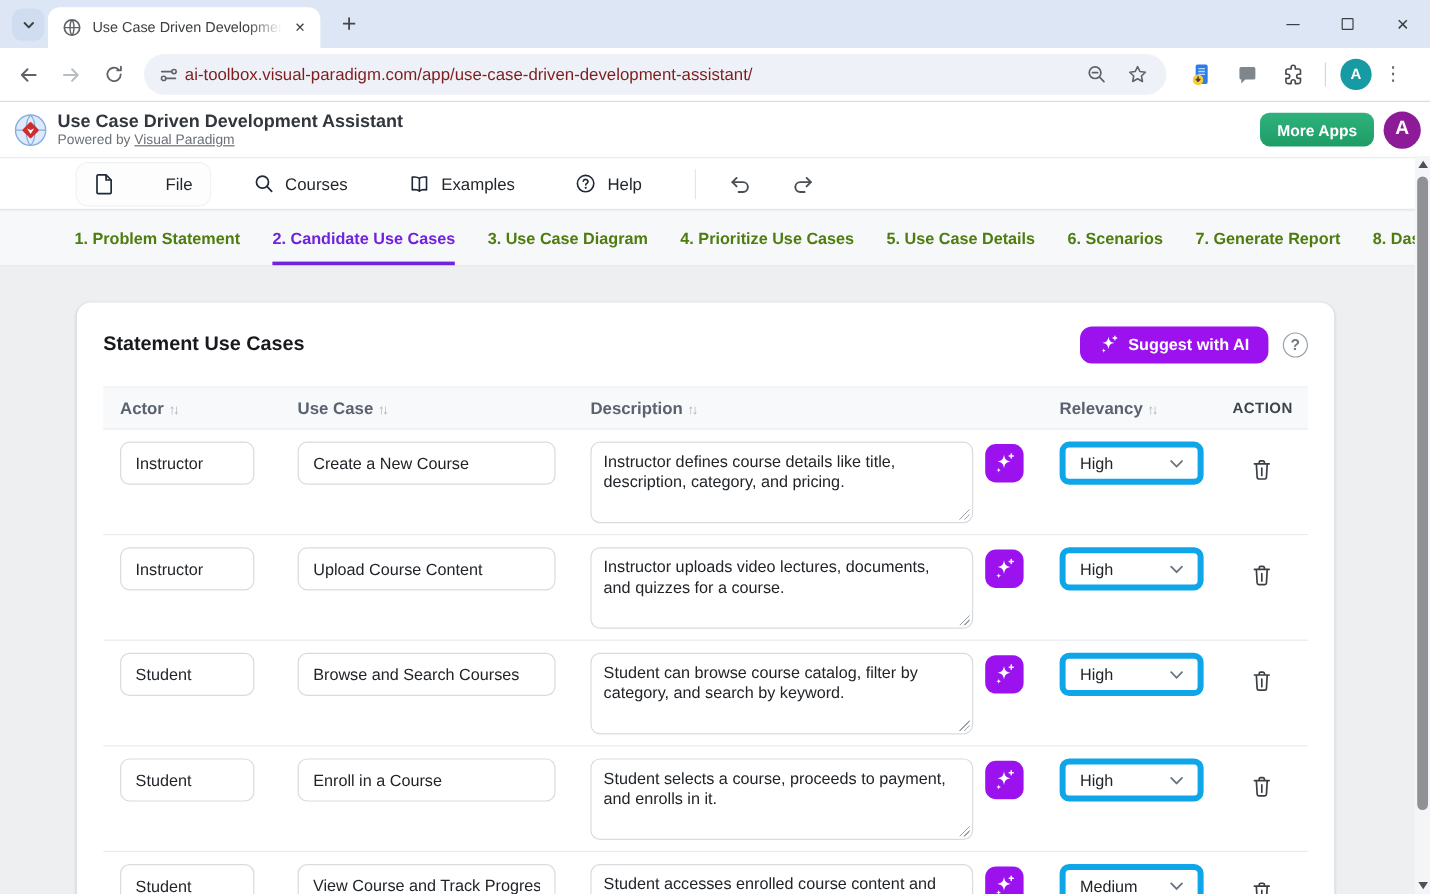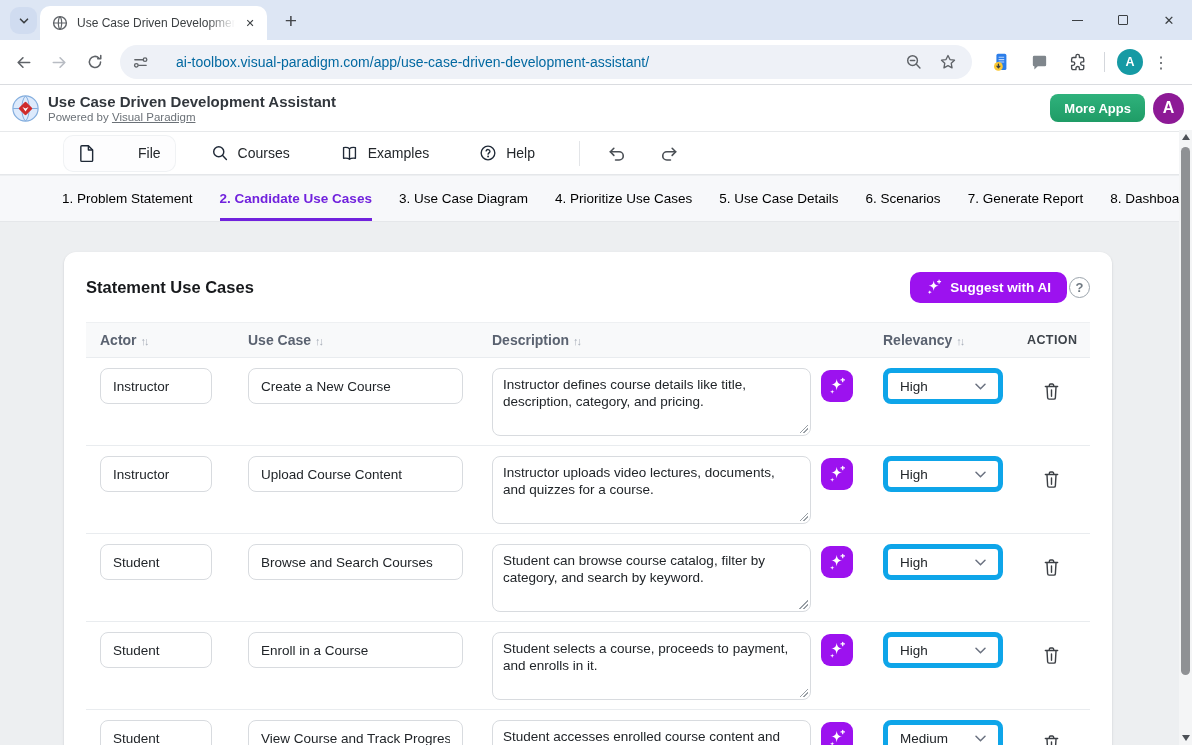--- a/index.html
+++ b/index.html
@@ -25,21 +25,21 @@
   .win-min-glyph { width:11px; height:0; border-top:1.4px solid #3c4043; display:block; }
   .win-max-glyph { width:10px; height:10px; border:1.3px solid #3c4043; border-radius:1px; display:block; }
   .win-close-glyph { font-size:13px; line-height:1; }
 
   .toolbar { position:absolute; left:0; top:40px; width:1192px; height:45px; background:#fff;
       border-bottom:1px solid #dadce0; display:flex; align-items:center; }
   .nav-icon { width:34px; height:34px; border-radius:50%; display:flex; align-items:center; justify-content:center; flex:0 0 auto; }
   .nav-back { margin-left:6px; } .nav-fwd { margin-left:2px; } .nav-reload { margin-left:2px; }
   .omnibox { margin-left:8px; width:852px; height:34px; background:#eef1f7; border-radius:17px;
       display:flex; align-items:center; padding:0 10px 0 12px; }
-  .omni-url { font-size:14px; color:#0369a1; margin-left:27px; white-space:nowrap; overflow:hidden; flex:1; }
+  .omni-url { font-size:14px; color:#7f1d1d; margin-left:5px; white-space:nowrap; overflow:hidden; flex:1; }
   .omni-right { display:flex; align-items:center; gap:6px; }
   .tb-right { display:flex; align-items:center; margin-left:14px; gap:8px; }
   .tb-sep { width:1px; height:20px; background:#d4d7dc; margin:0 4px; }
   .chrome-avatar { width:26px; height:26px; border-radius:50%; background:#169aa4; color:#fff; font-size:12.5px;
       font-weight:700; display:flex; align-items:center; justify-content:center; }
   .kebab { font-size:16px; color:#5f6368; letter-spacing:0; width:20px; text-align:center; }
 
   
   .app-header { position:absolute; left:0; top:85px; width:1192px; height:47px; background:#fff;
       border-bottom:1px solid #e7e9eb; display:flex; align-items:center; }
@@ -59,31 +59,31 @@
       border-bottom:1px solid #e5e7ea; display:flex; align-items:center; padding-left:64px; }
   .menu-item { display:flex; align-items:center; gap:9px; font-size:14px; color:#23272b; padding:8px 14px; border-radius:9px; }
   .menu-item + .menu-item { margin-left:22px; }
   .menu-item.chip { background:#fdfdfe; box-shadow:0 0 0 1px #f0f2f4;gap:43px; }
   .menu-sep { width:1px; height:25px; background:#e3e5e8; margin:0 26px 0 30px; }
   .undo-redo { display:flex; align-items:center; gap:32px; }
 
   
   .steps { position:absolute; left:0; top:176px; width:1192px; height:46px; background:#f7f8fa;
       border-bottom:1px solid #e5e7ea; display:flex; align-items:stretch; padding-left:62px; gap:27px; }
-  .step { display:flex; align-items:center; font-size:13.5px; color:#000000; font-weight:400;
+  .step { display:flex; align-items:center; font-size:13.5px; color:#4d7c0f; font-weight:700;
       border-bottom:3px solid transparent; padding-top:3px; white-space:nowrap; }
   .step.active { color:#7122dd; border-bottom-color:#7122dd; font-weight:600; }
 
   
   .content { position:absolute; left:0; top:222px; width:1192px; height:523px; background:#edeff1; overflow:hidden; }
   .card { position:absolute; left:64px; top:30px; width:1048px; height:560px; background:#fff; border-radius:12px;
       box-shadow:0 1px 2px rgba(16,24,40,.06), 0 1px 3px rgba(16,24,40,.10); padding:0 22px; }
   .card-head { height:70px; display:flex; align-items:center; }
   .card-title { font-size:16.5px; font-weight:700; color:#17191c; }
-  .card-head-right { margin-left:auto; display:flex; align-items:center; gap:2px; }
+  .card-head-right { margin-left:auto; display:flex; align-items:center; gap:12px; }
   .suggest-btn { height:31px; padding:0 16px; border:none; border-radius:10px; background:#9c12ef; color:#fff;
       font-size:13.5px; font-weight:700; display:flex; align-items:center; gap:8px; font-family:inherit; }
   .help-circle { width:21px; height:21px; border-radius:50%; border:1.6px solid #9aa3ab; color:#6f7982;
       font-size:13px; font-weight:600; display:flex; align-items:center; justify-content:center; }
 
   .grid-row { display:grid; grid-template-columns:148px 244px 343px 48px 144px 77px; width:1004px; }
   .thead { height:36px; background:#f8f9fa; border-top:1px solid #eef0f2; border-bottom:1px solid #e9ecef;
       align-items:center; }
   .th { font-size:14px; font-weight:600; color:#5a6270; padding-left:14px; white-space:nowrap; }
   .th .sort { font-size:11px; color:#a7aeb8; letter-spacing:-2px; margin-left:4px; }

